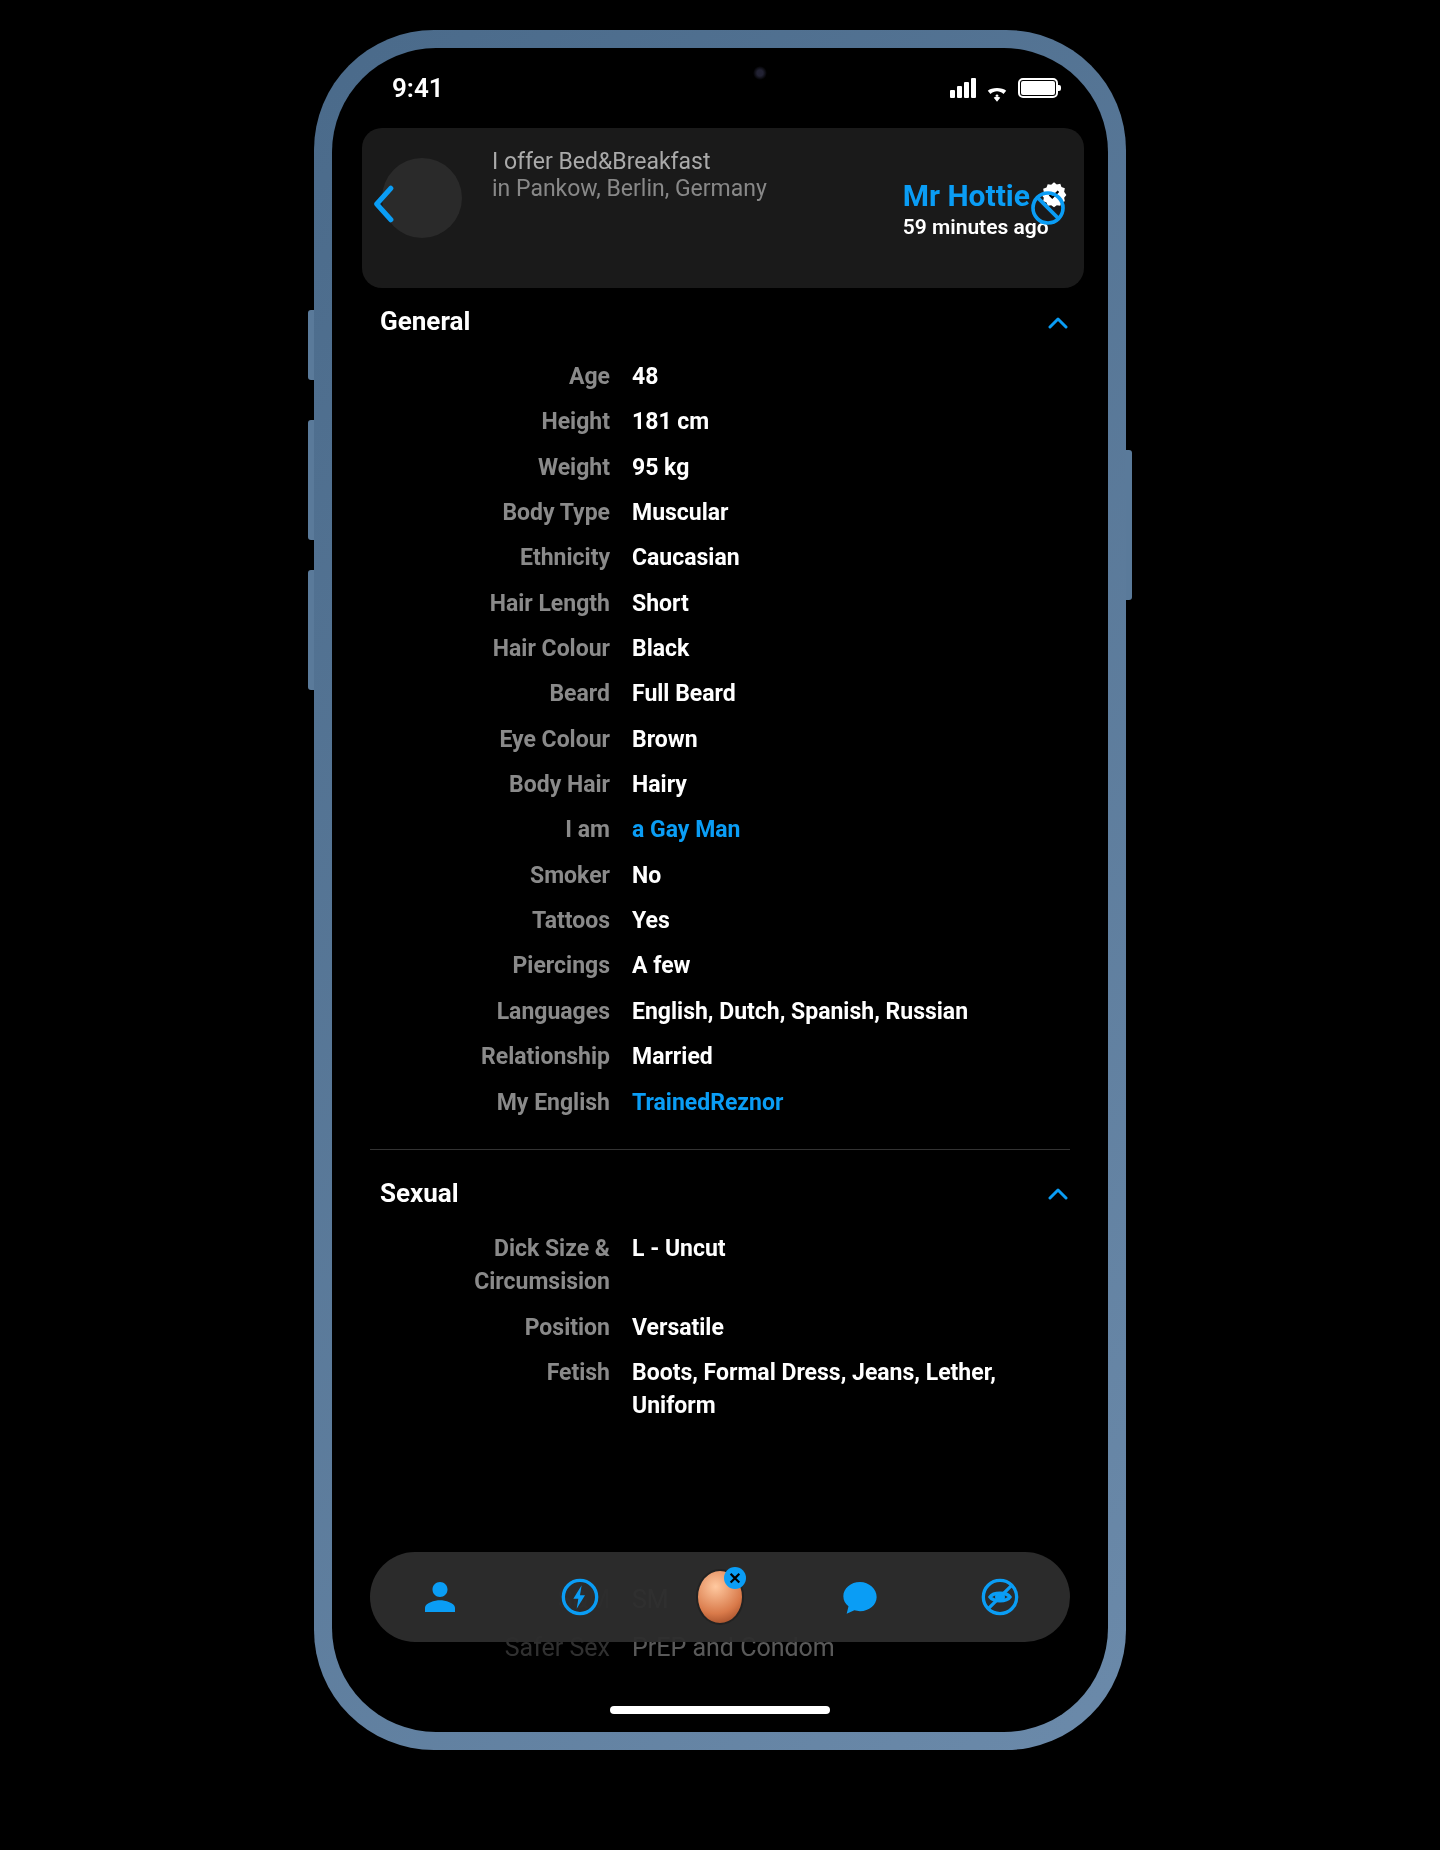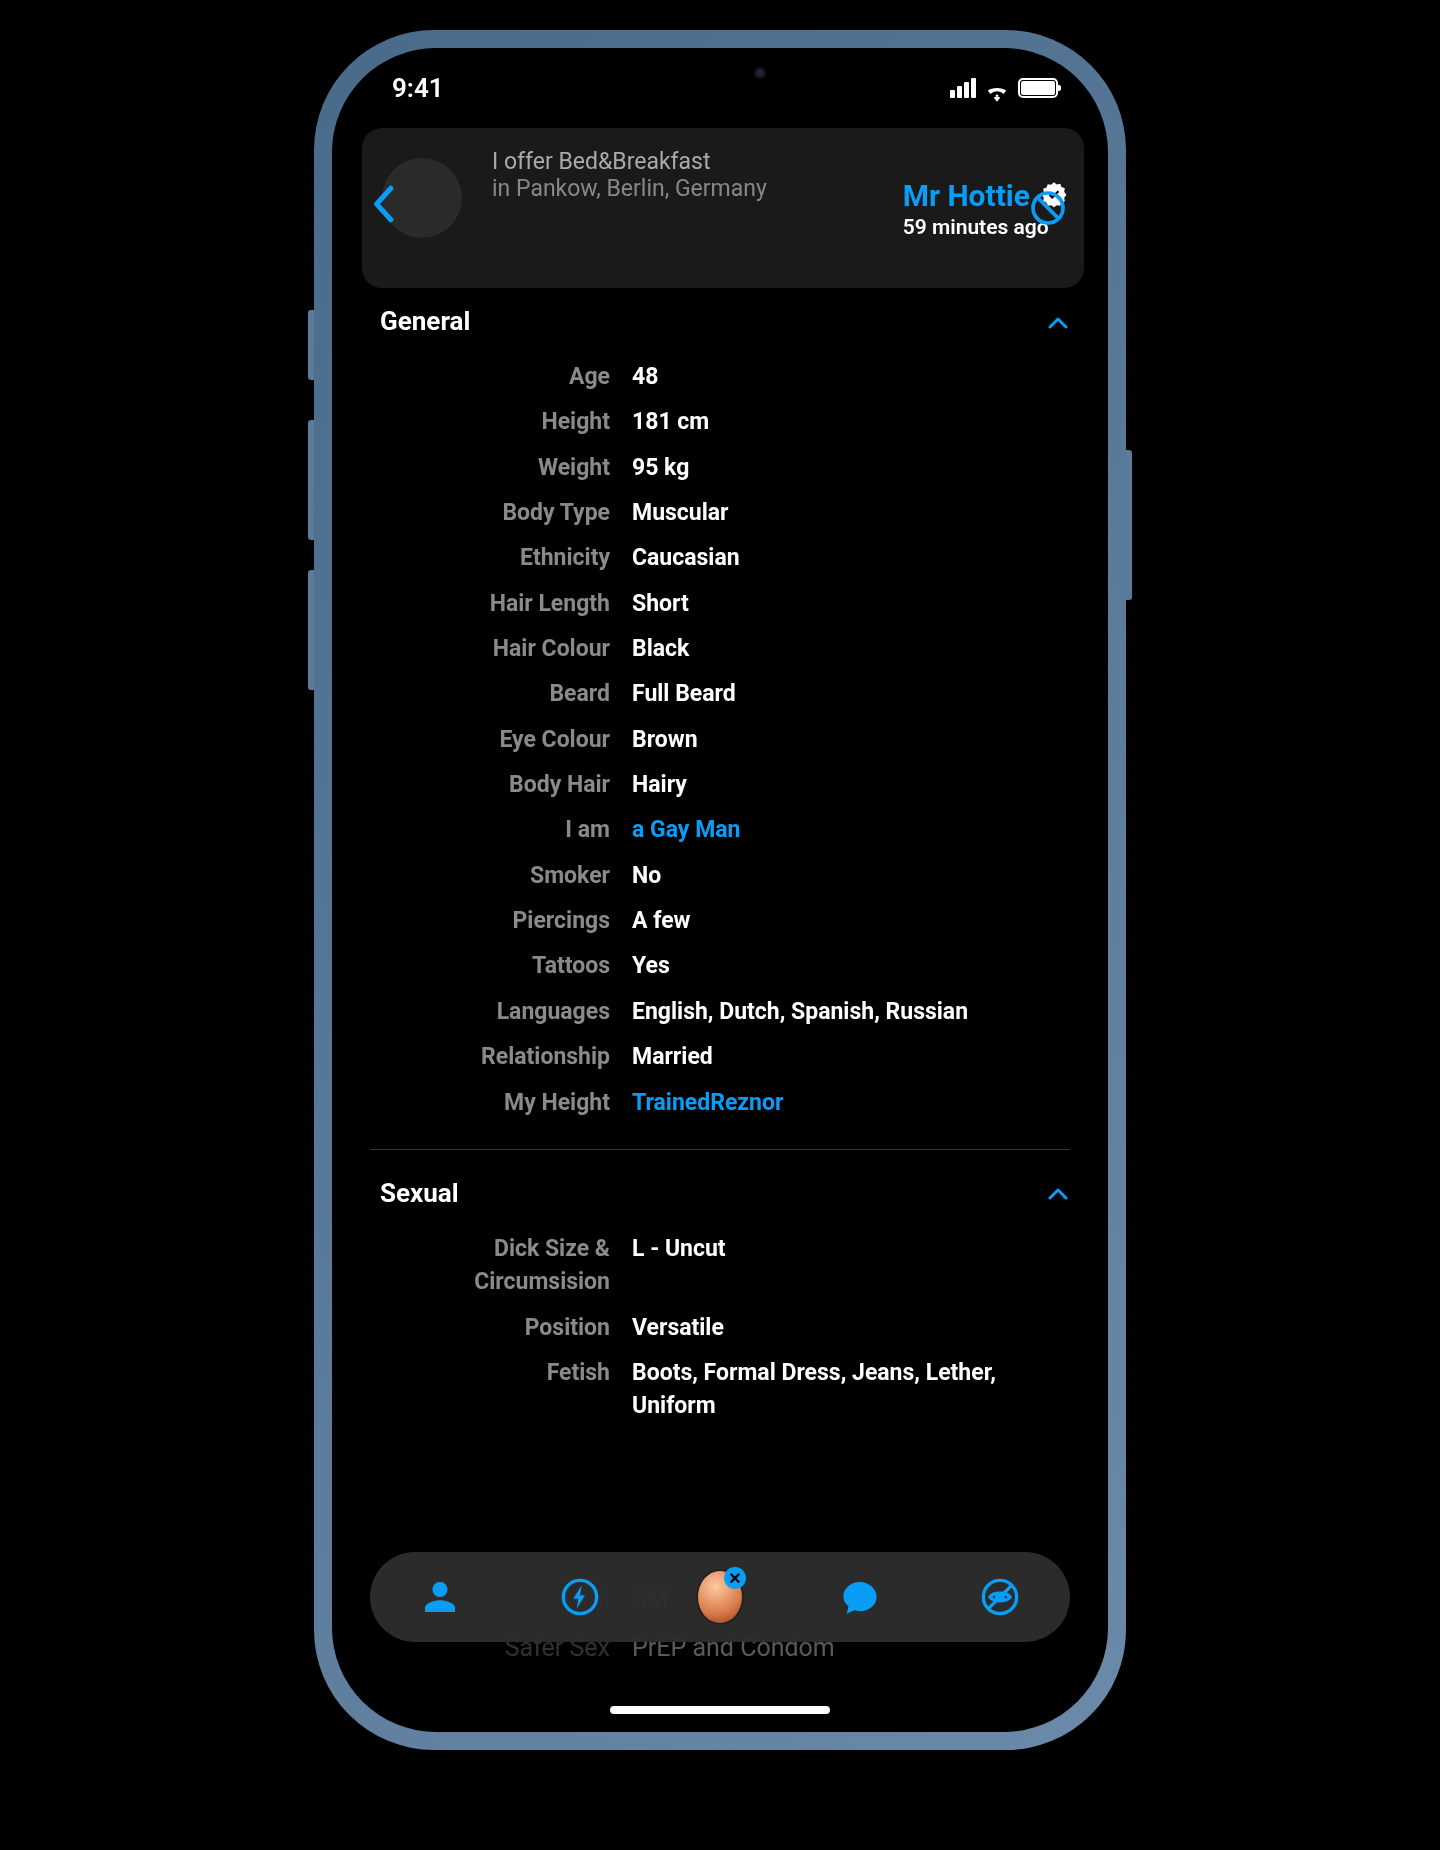--- a/index.html
+++ b/index.html
@@ -336,37 +336,37 @@
           </div>
           <div class="row">
             <div class="label">I am</div>
             <div class="value link">a Gay Man</div>
           </div>
           <div class="row">
             <div class="label">Smoker</div>
             <div class="value">No</div>
           </div>
           <div class="row">
+            <div class="label">Tattoos</div>
+            <div class="value">Yes</div>
+          </div>
+          <div class="row">
             <div class="label">Piercings</div>
             <div class="value">A few</div>
           </div>
           <div class="row">
-            <div class="label">Tattoos</div>
-            <div class="value">Yes</div>
-          </div>
-          <div class="row">
             <div class="label">Languages</div>
             <div class="value">English, Dutch, Spanish, Russian</div>
           </div>
           <div class="row">
             <div class="label">Relationship</div>
             <div class="value">Married</div>
           </div>
           <div class="row">
-            <div class="label">My Height</div>
+            <div class="label">My English</div>
             <div class="value link">TrainedReznor</div>
           </div>
         </div>
 
       <div class="divider"></div>
 
       <div class="section-header">
         <span>Sexual</span>
         <span class="chevron-up">
           <svg width="20" height="12" viewBox="0 0 20 12" fill="none">

